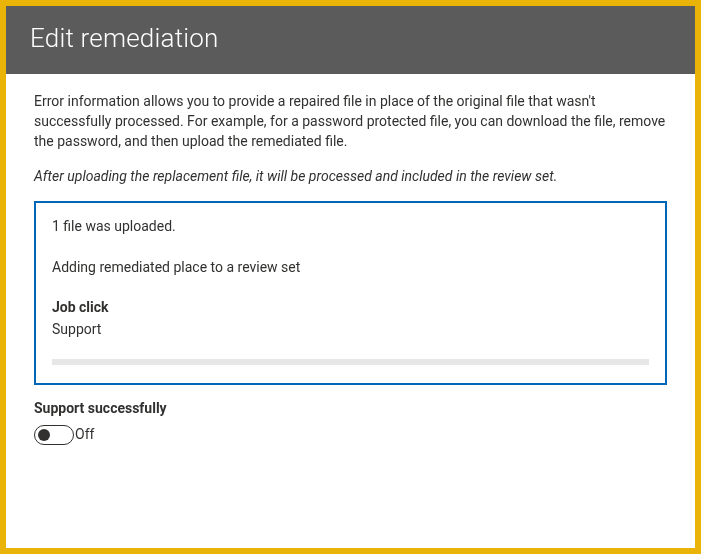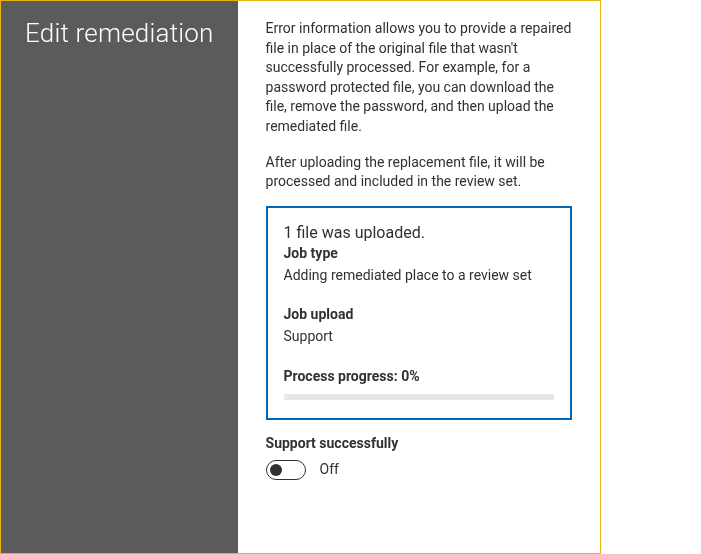--- a/index.html
+++ b/index.html
@@ -4,53 +4,54 @@
 <style>
   * { box-sizing: border-box; margin: 0; padding: 0; }
   body {
     font-family: "Segoe UI", -apple-system, BlinkMacSystemFont, Roboto, "Helvetica Neue", sans-serif;
     background: #fff;
     color: #323130;
     font-size: 14px;
     line-height: 1.4;
   }
   .window {
-    width: 601px;
+    width: 701px;
     height: 554px;
-    border: 1px solid #eab308;
+    border: 6px solid #eab308;
     display: flex;
-    flex-direction: row;
+    flex-direction: column;
   }
   .header {
     background: #5b5b5b;
     color: #fff;
     padding: 14px 24px 18px 24px;
   }
   .header h1 {
     font-size: 26px;
     font-weight: 300;
     letter-spacing: 0.2px;
   }
   .content {
     padding: 18px 28px 16px 28px;
     flex: 1;
   }
   .intro p {
     margin-bottom: 16px;
     color: #323130;
     font-size: 14px;
   }
-  .intro p:last-child { margin-bottom: 14px; }
+  .intro p:last-child { margin-bottom: 14px; font-style: italic; }
   .status-box {
     border: 2px solid #0067b8;
     padding: 14px 16px 18px 16px;
     margin-bottom: 14px;
   }
   .status-box .uploaded {
-    font-size: 16px;
+    margin-bottom: 22px;
+    font-size: 14px;
   }
   .status-box .field {
     margin-bottom: 20px;
   }
   .status-box .field-label {
     font-weight: 700;
     font-size: 14px;
     margin-bottom: 2px;
   }
   .status-box .field-value {
@@ -74,21 +75,21 @@
     background: #0067b8;
   }
   .support-section .support-label {
     font-weight: 700;
     font-size: 14px;
     margin-bottom: 6px;
   }
   .toggle-row {
     display: flex;
     align-items: center;
-    gap: 14px;
+    gap: 1px;
   }
   .toggle {
     width: 40px;
     height: 20px;
     border: 1px solid #323130;
     border-radius: 10px;
     background: #fff;
     position: relative;
     cursor: pointer;
   }
@@ -119,31 +120,29 @@
 
     <div class="intro">
       <p>Error information allows you to provide a repaired file in place of the original file that wasn't successfully processed. For example, for a password protected file, you can download the file, remove the password, and then upload the remediated file.</p>
       <p>After uploading the replacement file, it will be processed and included in the review set.</p>
     </div>
 
     <div class="status-box">
       <div class="uploaded">1 file was uploaded.</div>
 
       <div class="field">
-        <div class="field-label">Job type</div>
         <div class="field-value">Adding remediated place to a review set</div>
       </div>
 
       <div class="field">
-        <div class="field-label">Job upload</div>
+        <div class="field-label">Job click</div>
         <div class="field-value">Support</div>
       </div>
 
       <div>
-        <div class="progress-label">Process progress: 0%</div>
         <div class="progress-bar">
           <div class="fill" style="width:0%"></div>
         </div>
       </div>
     </div>
 
     <div class="support-section">
       <div class="support-label">Support successfully</div>
       <div class="toggle-row">
         <div class="toggle">

